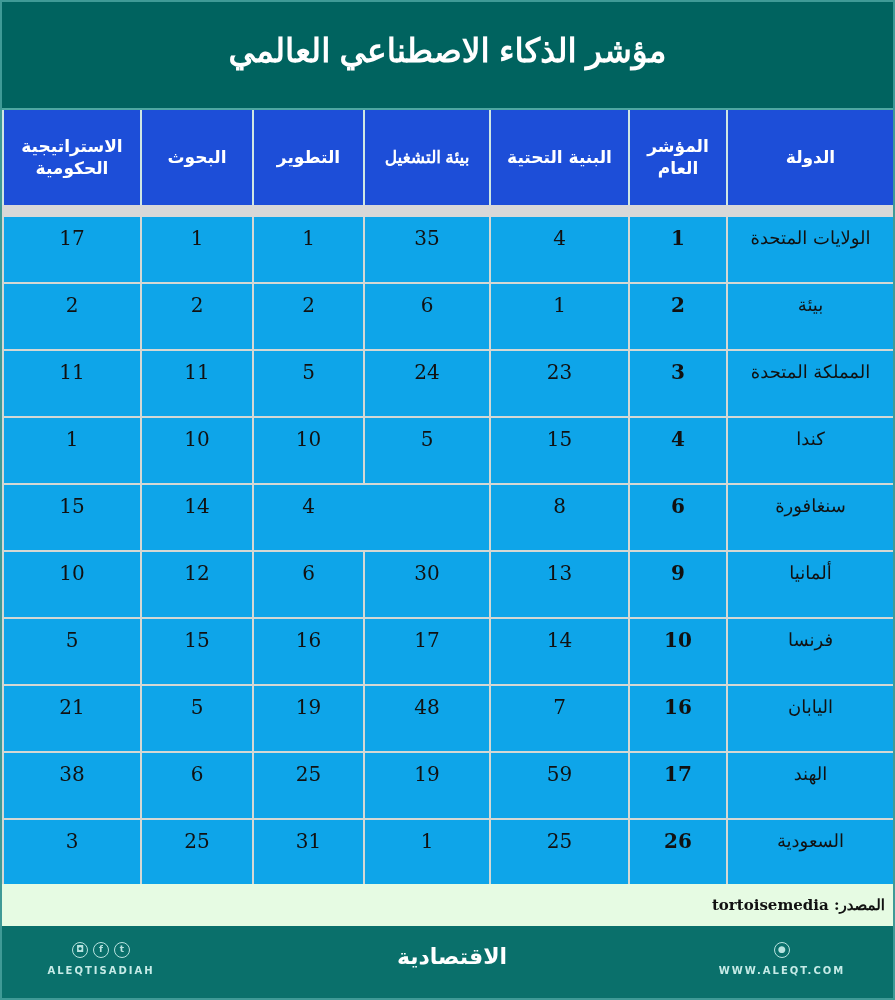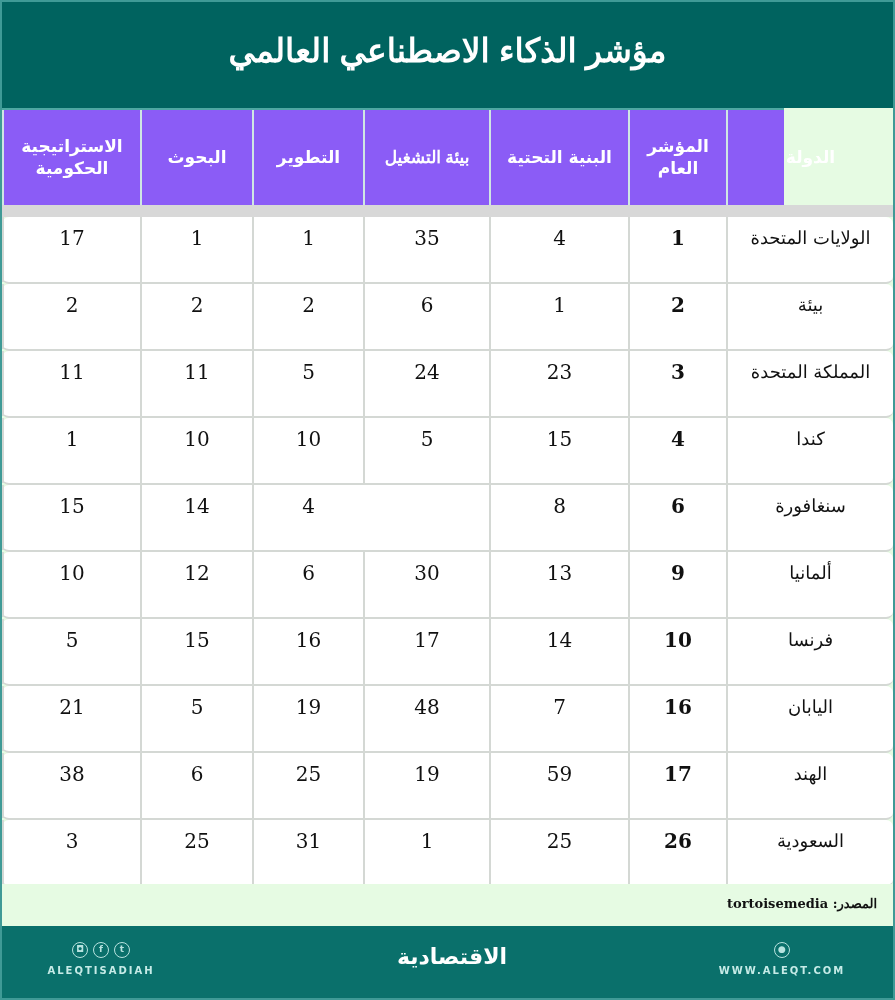--- a/index.html
+++ b/index.html
@@ -4,34 +4,34 @@
 <style>
   * { box-sizing: border-box; margin: 0; padding: 0; }
   html, body { width: 895px; height: 1000px; background: #e6fae6; overflow: hidden; }
   body { font-family: "DejaVu Serif", "Liberation Serif", serif; position: relative; }
 
   .frame { position: absolute; left: 0; top: 0; width: 895px; height: 1000px; border: 2px solid #3f9a96; background: #e6fbe3; }
 
   .title-bar { position: absolute; left: 2px; top: 2px; width: 891px; height: 106px; background: #00635f; display: flex; align-items: center; justify-content: center; }
   .title { color: #ffffff; font-family: Liberation Sans, sans-serif; font-weight: bold; font-size: 33px; direction: rtl; margin-top: -10px; }
 
-  .head-row { position: absolute; left: 2px; top: 108px; width: 782px; height: 97px; background: #8b5cf6; border-top: 2px solid #4ea8a2; }
+  .head-row { position: absolute; left: 2px; top: 108px; width: 891px; height: 97px; background: #1d4ed8; border-top: 2px solid #4ea8a2; }
   .head-cell { position: absolute; top: 0; height: 95px; display: flex; align-items: center; justify-content: center; text-align: center; color: #ffffff; font-family: "DejaVu Sans", sans-serif; font-weight: bold; font-size: 17px; direction: rtl; line-height: 1.25; border-left: 2px solid #cfe6e3; }
   .head-cell:last-child { border-left: none; }
 
   .sep-strip { position: absolute; left: 2px; top: 205px; width: 891px; height: 12px; background: #d8d8d8; }
 
   .table-body { position: absolute; left: 2px; top: 217px; width: 891px; }
-  .row { position: absolute; left: 0; width: 891px; height: 67px; background: #ffffff; border-bottom: 2px solid #d4d8d4; border-radius: 7px; }
+  .row { position: absolute; left: 0; width: 891px; height: 67px; background: #0ea5e9; border-bottom: 2px solid #d4d8d4; }
   .cell { position: absolute; top: 0; height: 65px; display: flex; align-items: center; justify-content: center; font-size: 20px; color: #111; border-left: 2px solid #d4d8d4; padding-bottom: 24px; }
   .cell.country { direction: rtl; font-size: 18px; border-left: none; }
   .cell.bold { font-weight: bold; }
 
   .source-row { position: absolute; left: 2px; top: 884px; width: 891px; height: 42px; background: #e6fbe3; }
-  .source { position: absolute; right: 16px; top: 12px; direction: rtl; font-size: 13px; font-weight: bold; color: #111; margin-left: 40px; }
+  .source { position: absolute; right: 8px; top: 12px; direction: rtl; font-size: 15px; font-weight: bold; color: #111; margin-left: 40px; }
 
   .footer { position: absolute; left: 2px; top: 926px; width: 891px; height: 72px; background: #0a706b; }
   .footer-social { position: absolute; left: 44px; top: 16px; width: 110px; text-align: center; }
   .icons { display: flex; justify-content: center; gap: 5px; }
   .circ-icon { width: 16px; height: 16px; border: 1.5px solid #b7e3df; border-radius: 50%; color: #b7e3df; font-size: 9px; line-height: 13px; text-align: center; font-family: "DejaVu Sans", sans-serif; font-weight: bold; }
   .foot-text { color: #c6ebe7; font-family: "DejaVu Sans", sans-serif; font-size: 10px; font-weight: bold; letter-spacing: 2px; margin-top: 7px; }
   .footer-logo { position: absolute; left: 360px; top: 18px; width: 180px; text-align: center; color: #ffffff; font-family: "DejaVu Sans", sans-serif; font-weight: bold; font-size: 22px; direction: rtl; }
   .footer-web { position: absolute; right: 46px; top: 16px; width: 130px; text-align: center; }
   .footer-web .icons { justify-content: center; }
 </style>

